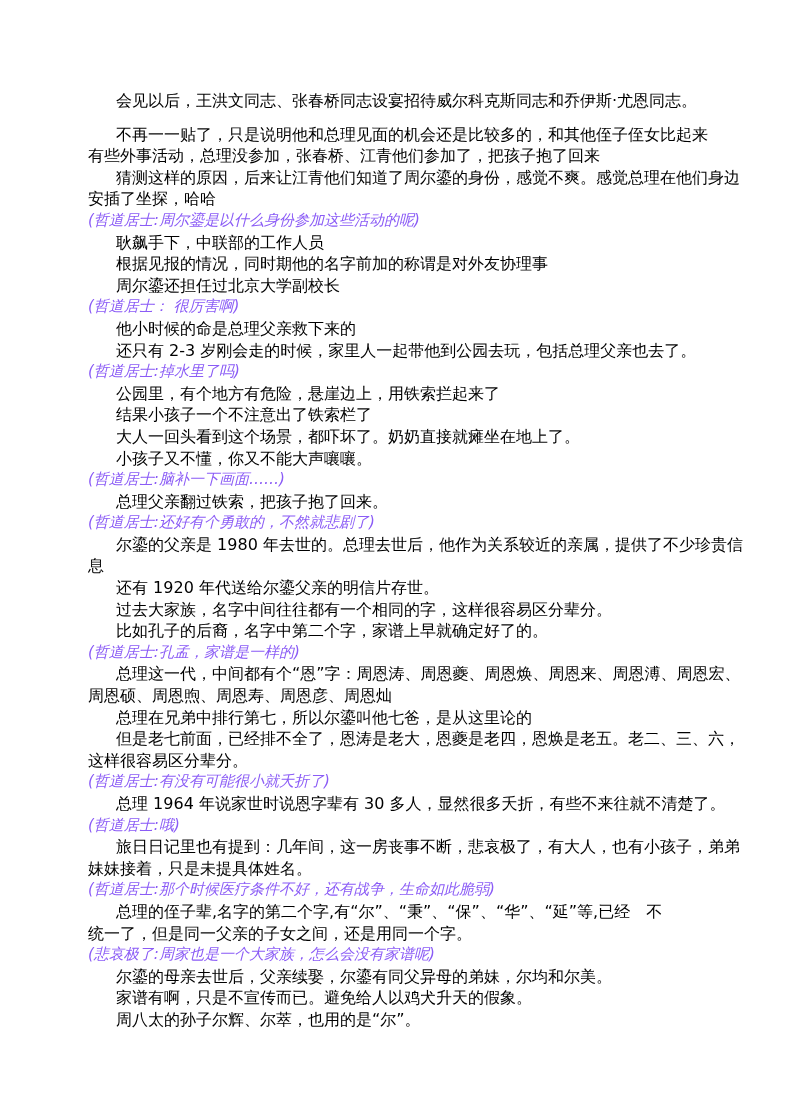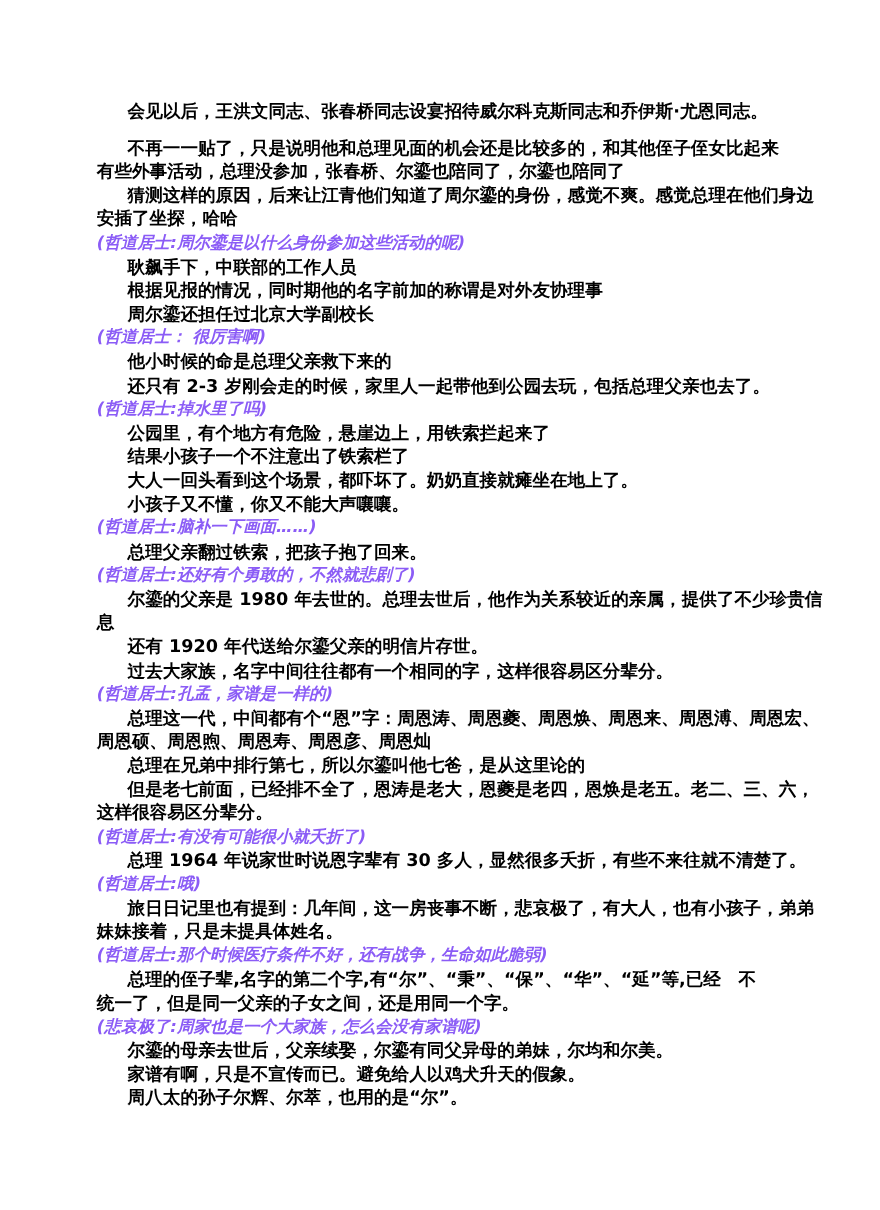--- a/index.html
+++ b/index.html
@@ -16,21 +16,20 @@
     font-family: "DejaVu Sans", sans-serif;
   }
   .content {
     position: absolute;
     left: 88px;
     top: 90px;
     width: 640px;
     font-size: 16px;
     line-height: 21.6px;
     color: #000000;
-    font-weight: bold;
   }
   .line {
     white-space: nowrap;
     height: 21.6px;
   }
   .line.indent {
     text-indent: 28px;
   }
   .line.comment {
     color: #8b5cf6;
@@ -42,21 +41,21 @@
   }
 </style>
 </head>
 <body>
 
 <div class="page">
   <div class="content">
       <div class="line body indent">会见以后，王洪文同志、张春桥同志设宴招待威尔科克斯同志和乔伊斯·尤恩同志。</div>
       <div class="line blank"></div>
       <div class="line body indent">不再一一贴了，只是说明他和总理见面的机会还是比较多的，和其他侄子侄女比起来</div>
-      <div class="line body">有些外事活动，总理没参加，张春桥、尔鎏也陪同了，尔鎏也陪同了</div>
+      <div class="line body">有些外事活动，总理没参加，张春桥、江青他们参加了，把孩子抱了回来</div>
       <div class="line body indent">猜测这样的原因，后来让江青他们知道了周尔鎏的身份，感觉不爽。感觉总理在他们身边</div>
       <div class="line body">安插了坐探，哈哈</div>
       <div class="line comment">(哲道居士:周尔鎏是以什么身份参加这些活动的呢)</div>
       <div class="line body indent">耿飙手下，中联部的工作人员</div>
       <div class="line body indent">根据见报的情况，同时期他的名字前加的称谓是对外友协理事</div>
       <div class="line body indent">周尔鎏还担任过北京大学副校长</div>
       <div class="line comment">(哲道居士： 很厉害啊)</div>
       <div class="line body indent">他小时候的命是总理父亲救下来的</div>
       <div class="line body indent">还只有 2-3 岁刚会走的时候，家里人一起带他到公园去玩，包括总理父亲也去了。</div>
       <div class="line comment">(哲道居士:掉水里了吗)</div>
@@ -64,20 +63,21 @@
       <div class="line body indent">结果小孩子一个不注意出了铁索栏了</div>
       <div class="line body indent">大人一回头看到这个场景，都吓坏了。奶奶直接就瘫坐在地上了。</div>
       <div class="line body indent">小孩子又不懂，你又不能大声嚷嚷。</div>
       <div class="line comment">(哲道居士:脑补一下画面……)</div>
       <div class="line body indent">总理父亲翻过铁索，把孩子抱了回来。</div>
       <div class="line comment">(哲道居士:还好有个勇敢的，不然就悲剧了)</div>
       <div class="line body indent">尔鎏的父亲是 1980 年去世的。总理去世后，他作为关系较近的亲属，提供了不少珍贵信</div>
       <div class="line body">息</div>
       <div class="line body indent">还有 1920 年代送给尔鎏父亲的明信片存世。</div>
       <div class="line body indent">过去大家族，名字中间往往都有一个相同的字，这样很容易区分辈分。</div>
+      <div class="line body indent">比如孔子的后裔，名字中第二个字，家谱上早就确定好了的。</div>
       <div class="line comment">(哲道居士:孔孟，家谱是一样的)</div>
       <div class="line body indent">总理这一代，中间都有个“恩”字：周恩涛、周恩夔、周恩焕、周恩来、周恩溥、周恩宏、</div>
       <div class="line body">周恩硕、周恩煦、周恩寿、周恩彦、周恩灿</div>
       <div class="line body indent">总理在兄弟中排行第七，所以尔鎏叫他七爸，是从这里论的</div>
       <div class="line body indent">但是老七前面，已经排不全了，恩涛是老大，恩夔是老四，恩焕是老五。老二、三、六，</div>
       <div class="line body">这样很容易区分辈分。</div>
       <div class="line comment">(哲道居士:有没有可能很小就夭折了)</div>
       <div class="line body indent">总理 1964 年说家世时说恩字辈有 30 多人，显然很多夭折，有些不来往就不清楚了。</div>
       <div class="line comment">(哲道居士:哦)</div>
       <div class="line body indent">旅日日记里也有提到：几年间，这一房丧事不断，悲哀极了，有大人，也有小孩子，弟弟</div>

